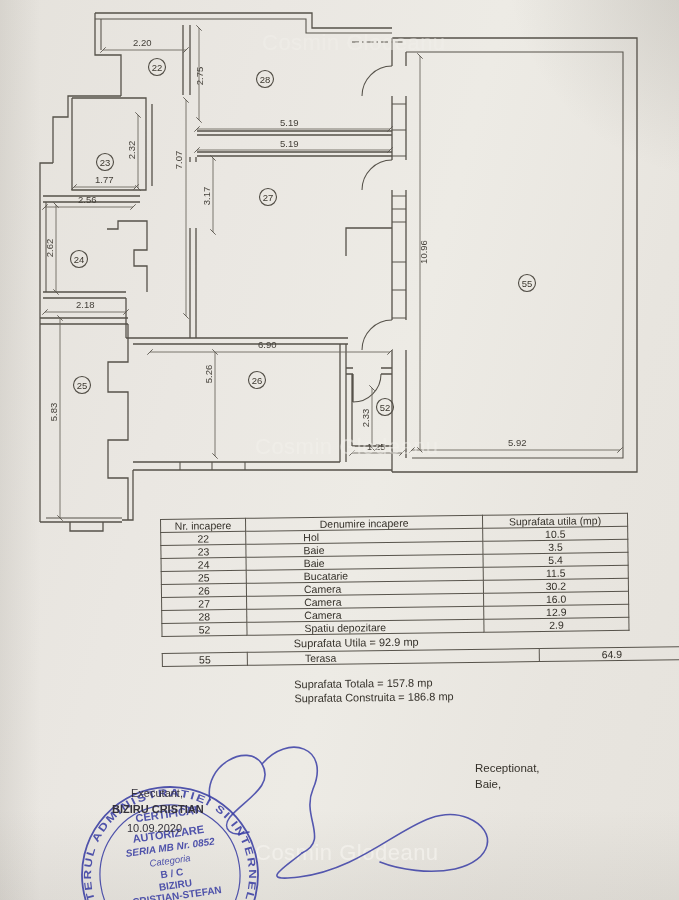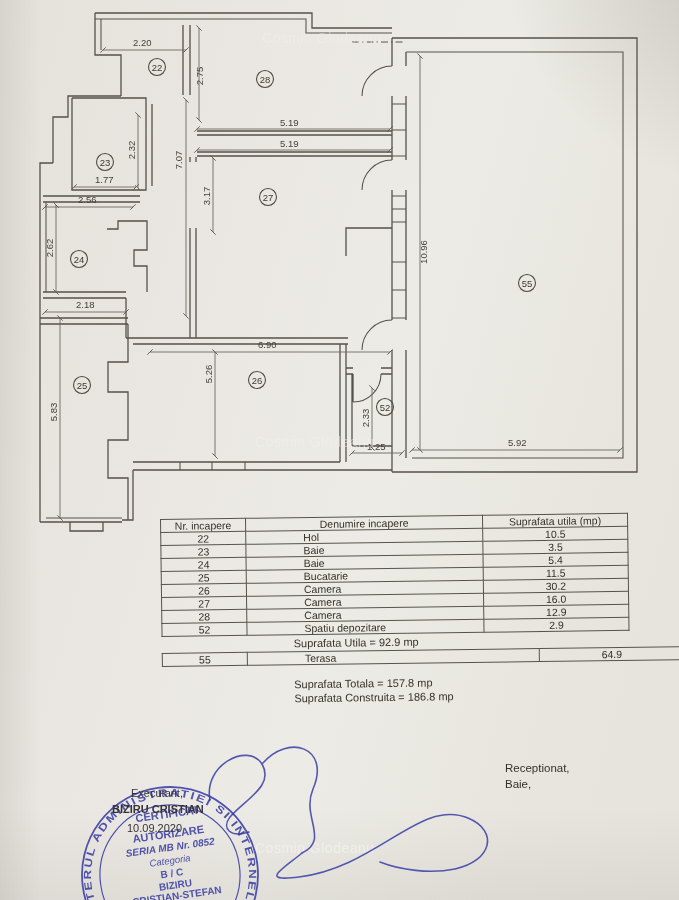--- a/index.html
+++ b/index.html
@@ -28,22 +28,22 @@
   .flow{position:absolute;left:160px;top:519px;width:462px;transform:rotate(-0.75deg);transform-origin:0 0;}
   table.rt{border-collapse:collapse;table-layout:fixed;width:458px;background:transparent;}
   table.rt td,table.rt th{border:1px solid #57534b;font-weight:normal;
     font-size:10.5px;height:12px;line-height:11px;padding:0 2px;color:#35312a;overflow:hidden;white-space:nowrap;}
   .c-nr{width:80px;text-align:center;}
   .c-name{width:232px;text-align:left;padding-left:57px !important;}
   .c-area{width:140px;text-align:center;}
   th.c-name{text-align:center;padding-left:2px !important;}
   .sum-line{font-size:11px;margin:2px 0 2px 132px;color:#35312a;}
   .totals{margin:13px 0 0 132px;font-size:11px;line-height:13.5px;color:#35312a;}
-  .sign-block{position:absolute;left:505px;top:761px;font-size:11.5px;line-height:15.5px;color:#35312a;}
-  .wm{position:absolute;font-size:14px;letter-spacing:.5px;color:#f3f1ec;pointer-events:none;}
+  .sign-block{position:absolute;left:475px;top:761px;font-size:11.5px;line-height:15.5px;color:#35312a;}
+  .wm{position:absolute;font-size:22px;letter-spacing:.5px;color:#f3f1ec;pointer-events:none;}
   .wm-top{left:262px;top:30px;opacity:.42;}
   .wm-mid{left:255px;top:434px;opacity:.5;}
   .wm-bot{left:255px;top:840px;opacity:.85;}
   .stamp-svg{position:absolute;left:0;top:0;pointer-events:none;}
 </style>
 </head>
 <body>
 
 <div class="page">
 

